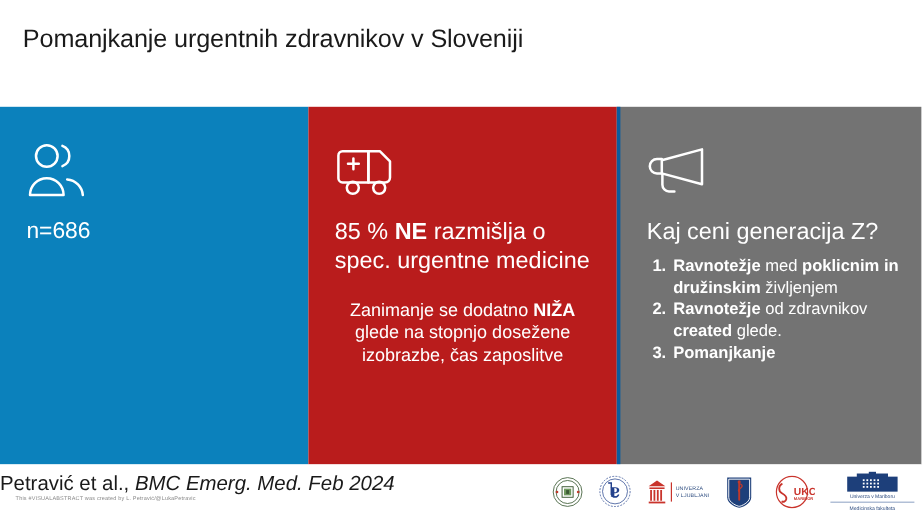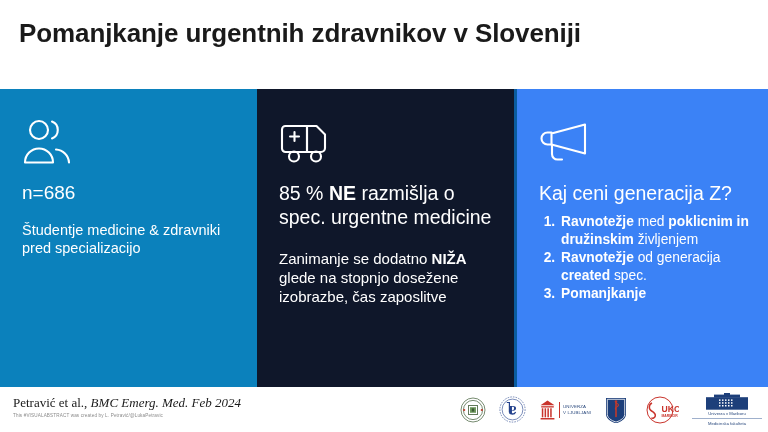--- a/index.html
+++ b/index.html
@@ -20,23 +20,23 @@
   .title-bar {
     position: absolute;
     left: 0; top: 0;
     width: 768px; height: 89px;
     background: #ffffff;
   }
   .title-text {
     position: absolute;
     left: 19px;
     top: 17px;
-    font-size: 26px;
+    font-size: 21px;
     line-height: 32px;
-    font-weight: 700;
+    font-weight: 400;
     color: #1a1a1a;
     letter-spacing: -0.1px;
     white-space: nowrap;
   }
 
   
   .panels {
     position: absolute;
     left: 0;
     top: 89px;
@@ -44,22 +44,22 @@
     height: 298px;
     display: flex;
   }
   .panel {
     position: relative;
     height: 100%;
     box-sizing: border-box;
     color: #ffffff;
   }
   .panel-a { width: 257px; background: #0b81bc; }
-  .panel-b { width: 257px; background: #0f172a; }
-  .panel-c { width: 254px; background: #3b82f6; }
+  .panel-b { width: 257px; background: #b91c1c; }
+  .panel-c { width: 254px; background: #737373; }
   .panel-c::before {
     content: "";
     position: absolute;
     left: 0; top: 0;
     width: 3px; height: 100%;
     background: #0a5c9e;
   }
 
   .panel-inner {
     position: absolute;
@@ -87,21 +87,21 @@
   .panel-b .big-line { font-size: 19.5px; line-height: 24px; margin-bottom: 20px; }
   .panel-c .big-line { font-size: 19.5px; line-height: 24px; margin-bottom: 8px; }
 
   .sub-line {
     font-size: 14.5px;
     line-height: 18px;
     font-weight: 400;
     margin: 0 0 12px 0;
   }
   .sub-line:last-child { margin-bottom: 0; }
-  .panel-b .sub-line { font-size: 15px; line-height: 19px; }
+  .panel-b .sub-line { font-size: 15px; line-height: 19px; text-align: center; }
 
   .num-list {
     margin: 0;
     padding: 0 0 0 20px;
     font-size: 13.8px;
     line-height: 17.5px;
     list-style-position: outside;
   }
   .num-list li {
     margin-bottom: 1px;
@@ -114,27 +114,26 @@
   .footer {
     position: absolute;
     left: 0;
     top: 387px;
     width: 768px;
     height: 45px;
     background: #ffffff;
   }
   .cite {
     position: absolute;
-    left: 13px;
+    left: 0;
     top: 8px;
-    font-size: 13px;
+    font-size: 17px;
     line-height: 15px;
     color: #1a1a1a;
     white-space: nowrap;
-    font-family: Liberation Serif, serif;
   }
   .cite .ital { font-style: italic; }
   .credit {
     position: absolute;
     left: 13px;
     top: 25px;
     font-size: 4.6px;
     line-height: 7px;
     color: #8a8a8a;
     letter-spacing: 0.15px;
@@ -188,21 +187,20 @@
     <div class="panel-inner">
       <span class="icon-wrap">
         <svg width="54" height="48" viewBox="0 0 54 48" fill="none" stroke="#ffffff" stroke-width="2.1" stroke-linecap="round" stroke-linejoin="round">
           <circle cx="17" cy="11" r="9"></circle>
           <path d="M30 2.6a9 9 0 0 1 0 16.8"></path>
           <path d="M3 43.5a14 14 0 0 1 28 0z"></path>
           <path d="M34 30.5a14 14 0 0 1 13 13"></path>
         </svg>
       </span>
       <div class="big-line">n=686</div>
-      <div class="sub-line">Študentje medicine &amp; zdravniki pred specializacijo</div>
     </div>
   </div>
 
   <div class="panel panel-b">
     <div class="panel-inner">
       <span class="icon-wrap">
         <svg width="56" height="48" viewBox="0 0 56 48" fill="none" stroke="#ffffff" stroke-width="2.1" stroke-linecap="round" stroke-linejoin="round">
           <path d="M3 10.5a3.5 3.5 0 0 1 3.5-3.5H28v26H6.5A3.5 3.5 0 0 1 3 29.5z"></path>
           <path d="M28 7h9.5l8.5 8.5V29a4 4 0 0 1-4 4H28z"></path>
           <path d="M15.5 13v9M11 17.5h9"></path>
@@ -224,21 +222,21 @@
       <span class="icon-wrap">
         <svg width="56" height="46" viewBox="0 0 56 46" fill="none" stroke="#ffffff" stroke-width="2.1" stroke-linecap="round" stroke-linejoin="round">
           <path d="M46 5.5v29L12.5 25.5v-11z"></path>
           <path d="M12.5 13.5H8.5a6 6 0 0 0 0 12h4"></path>
           <path d="M13 26v9a5.5 5.5 0 0 0 5.5 5.5H23"></path>
         </svg>
       </span>
       <div class="big-line">Kaj ceni generacija Z?</div>
       <ol class="num-list">
         <li><b>Ravnotežje</b><span> med </span><b>poklicnim in družinskim</b><span> življenjem</span></li>
-        <li><b>Ravnotežje</b><span> od generacija </span><b>created</b><span> spec.</span></li>
+        <li><b>Ravnotežje</b><span> od zdravnikov </span><b>created</b><span> glede.</span></li>
         <li><b>Pomanjkanje</b></li>
       </ol>
     </div>
   </div>
 
 </div>
 
 <div class="footer">
 
   <div class="cite">

